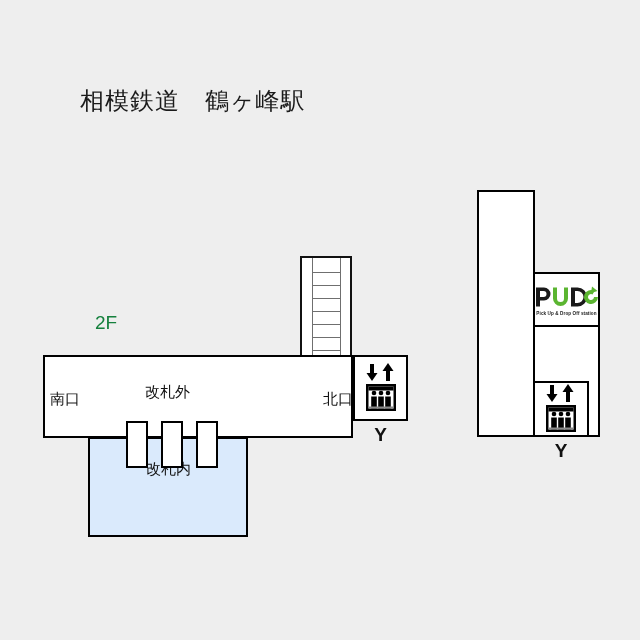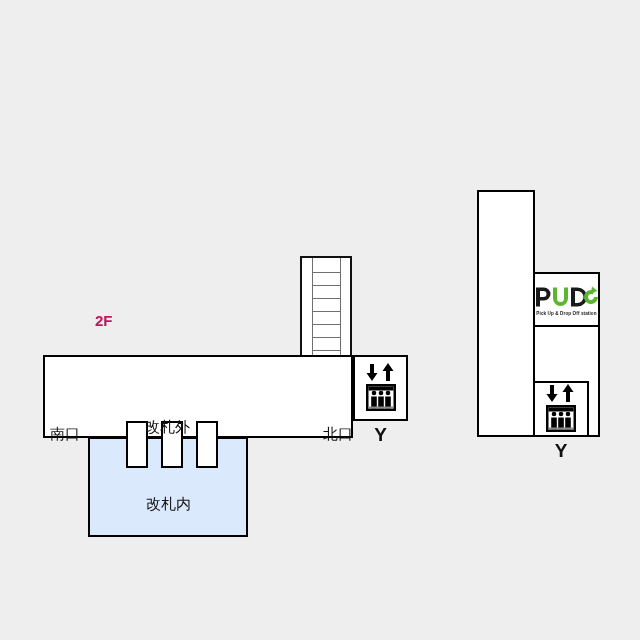--- a/index.html
+++ b/index.html
@@ -44,27 +44,26 @@
     position: absolute;
     background: #daeafc;
     border: 2px solid #000000;
     box-sizing: border-box;
   }
   .plan-label {
     position: absolute;
     font-size: 15px;
     color: #111111;
     white-space: nowrap;
-    margin-top: 35px;
   }
   .floor-label {
     position: absolute;
-    font-size: 15px;
-    font-weight: bold;
-    color: #be185d;
+    font-size: 19px;
+    font-weight: normal;
+    color: #15803d;
   }
   .y-label {
     position: absolute;
     font-size: 19px;
     font-weight: bold;
     color: #111111;
     text-align: center;
   }
 
   
@@ -134,20 +133,21 @@
     letter-spacing: 0.1px;
     margin-top: 1px;
     white-space: nowrap;
   }
 </style>
 </head>
 <body>
 
 <div id="map-canvas">
 
+  <div class="station-title">相模鉄道　鶴ヶ峰駅</div>
 
   <div class="floor-label" style="left:95px; top:312px;">2F</div>
 
   <div id="staircase">
     <div class="rail left"></div>
     <div class="rail right"></div>
     <div class="step" style="top:14px;"></div>
     <div class="step" style="top:27px;"></div>
     <div class="step" style="top:40px;"></div>
     <div class="step" style="top:53px;"></div>

